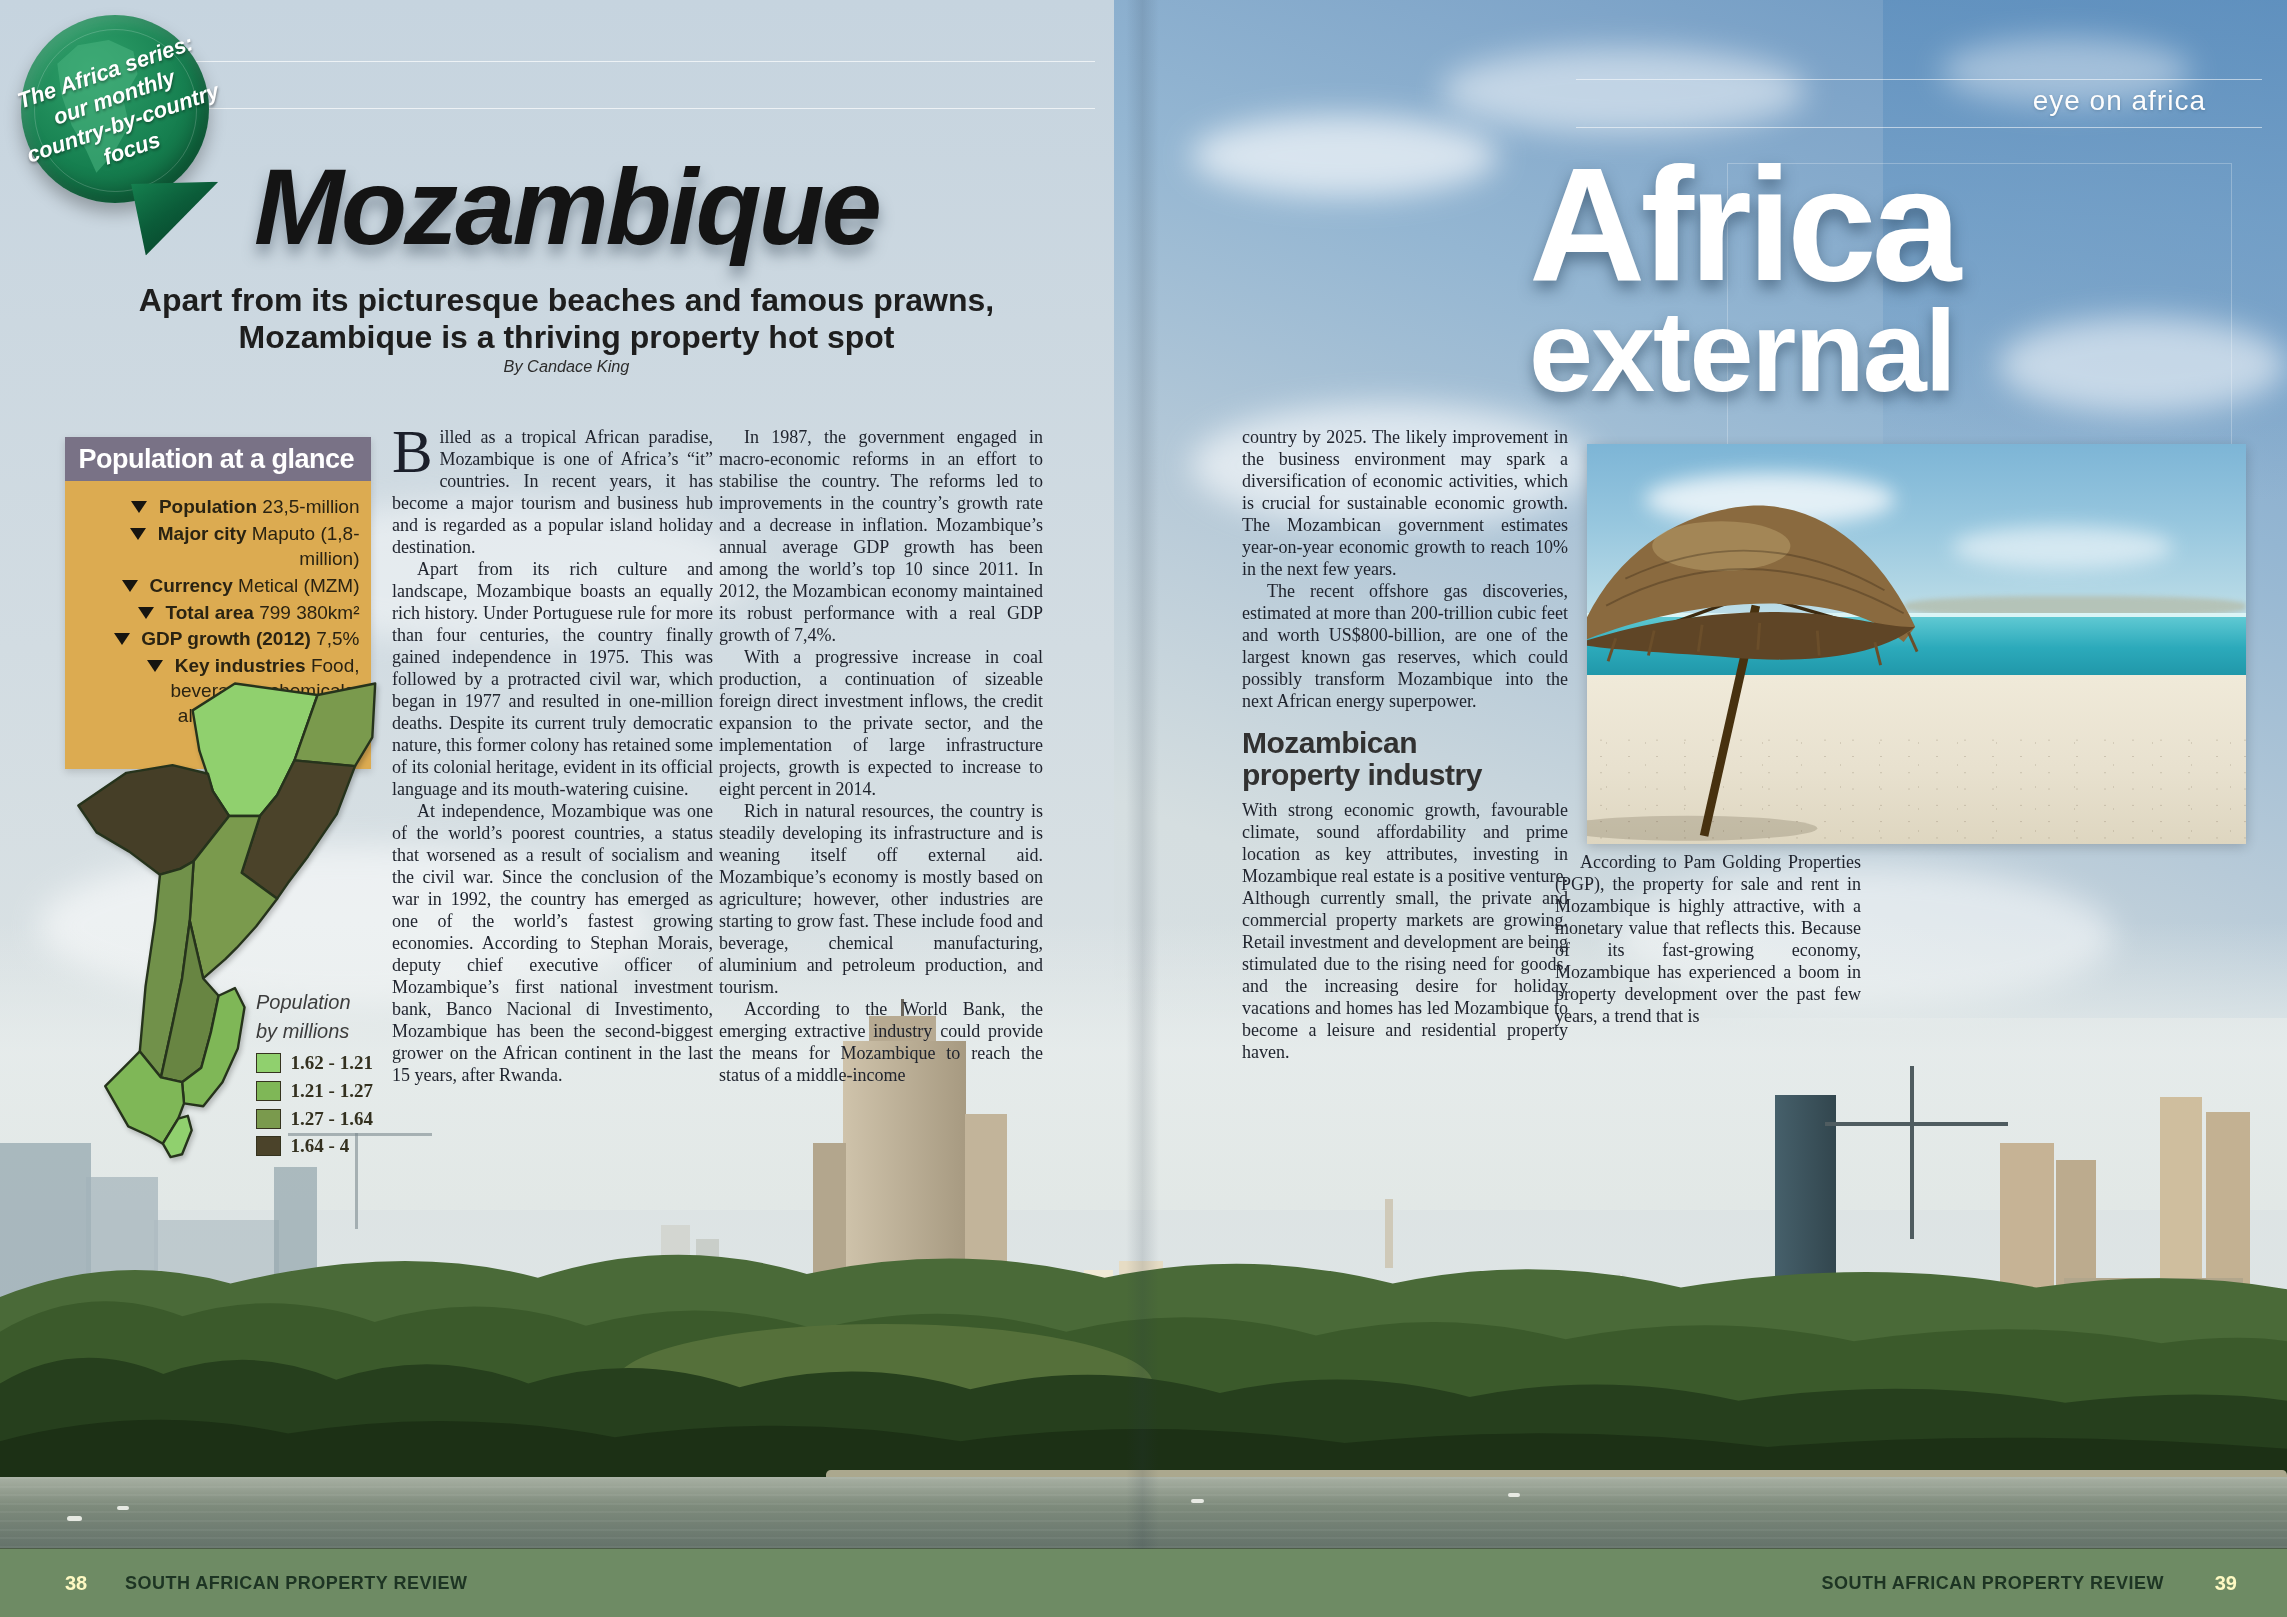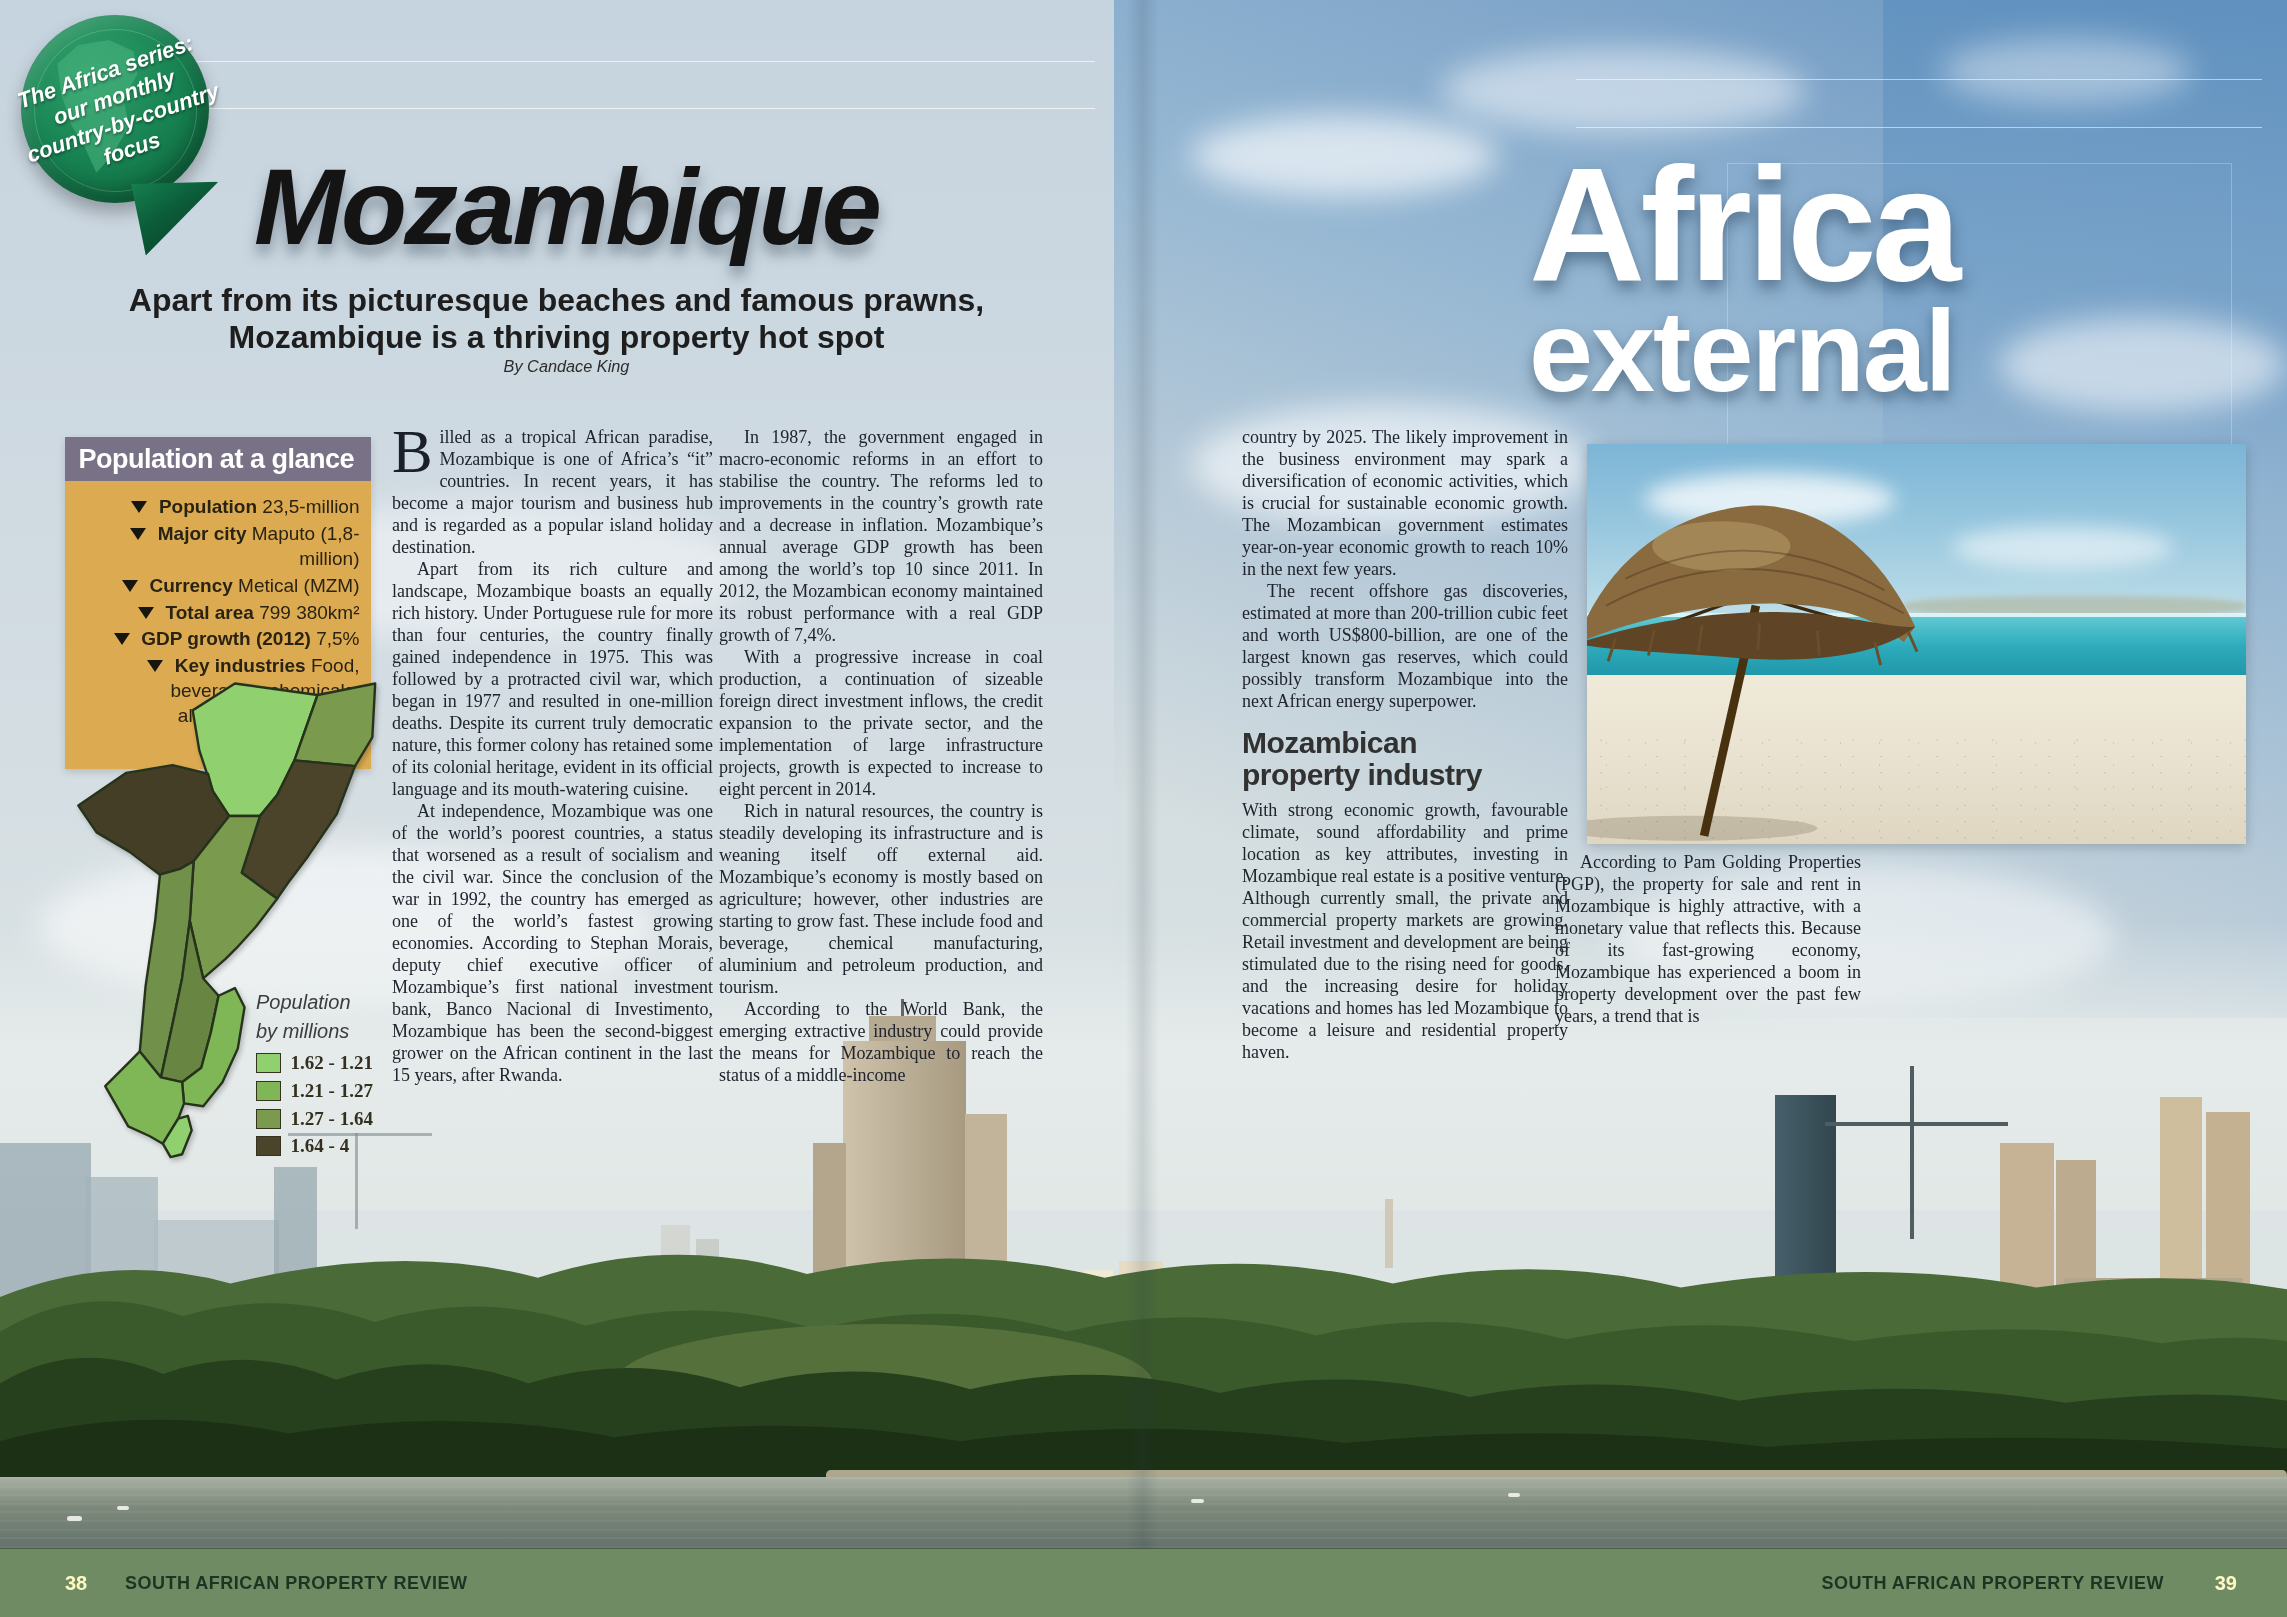--- a/index.html
+++ b/index.html
@@ -36,21 +36,21 @@
     text-shadow:0 1.9px 2.9px rgba(0,0,0,.4);}
   .badge-curl{position:absolute;left:113px;top:171px;width:92px;height:81px;
     clip-path:polygon(2% 14%,96% 0,26% 100%);
     background:linear-gradient(140deg,#15804f 8%,#0b5c39 45%,#053категории21 100%);
     background:linear-gradient(140deg,#15804f 8%,#0b5c39 45%,#053521 100%);
     transform:rotate(6deg);filter:drop-shadow(2.9px 4.8px 4.8px rgba(0,0,0,.3));}
   
   .mz-title{position:absolute;left:86px;top:144px;width:961px;text-align:center;
     font-size:108px;font-style:italic;font-weight:bold;color:#141414;letter-spacing:-2.9px;
     text-shadow:0 9.6px 13.4px rgba(70,85,100,.5);}
-  .mz-sub{position:absolute;left:76px;top:282px;width:961px;text-align:center;
+  .mz-sub{position:absolute;left:86px;top:282px;width:961px;text-align:center;
     font-size:32px;line-height:37px;font-weight:bold;color:#1e1e1e;}
   .mz-byline{position:absolute;left:86px;top:357px;width:961px;text-align:center;
     font-size:16.3px;font-style:italic;color:#2c2c2c;}
   
   .africa-frame{position:absolute;left:1727px;top:163px;width:503px;height:284px;
     border:1px solid rgba(255,255,255,.25);}
   .africa-block{position:absolute;left:1529px;top:144px;width:672px;color:#fff;}
   .africa-1{font-size:161px;font-weight:bold;letter-spacing:-4.8px;line-height:161px;
     text-shadow:0 7.7px 15.4px rgba(30,55,80,.5);}
   .africa-2{font-size:115px;font-weight:bold;letter-spacing:-1.9px;line-height:108px;margin-top:-7.7px;
@@ -189,20 +189,21 @@
     <div class="boat" style="left:1191px;top:500px;width:13.4px;height:3.8px;"></div>
     <div class="boat" style="left:1508px;top:494px;width:11.5px;height:3.8px;"></div>
   </div>
 
   <div class="gutter"></div>
 
   <div class="rule" style="left:187px;top:61px;width:908px;"></div>
   <div class="rule" style="left:187px;top:108px;width:908px;"></div>
   <div class="rule" style="left:1576px;top:79px;width:686px;opacity:.8;"></div>
   <div class="rule" style="left:1576px;top:127px;width:686px;opacity:.8;"></div>
+  <div class="eyebrow">eye on africa</div>
 
   <div class="badge">
     <div class="badge-circle"></div>
     <div class="badge-grid"></div>
     <svg class="badge-africa" width="125" height="144" viewBox="0 0 100 140">
       <path fill="#47b17d" d="M28,6 L58,1 L82,12 L86,34 L72,58 L78,84 L62,112 L46,130 L36,108 L22,84 L12,54 L8,24 Z"></path>
     </svg>
     <div class="badge-text">
       <div>The Africa series:</div>
       <div>our monthly</div>

